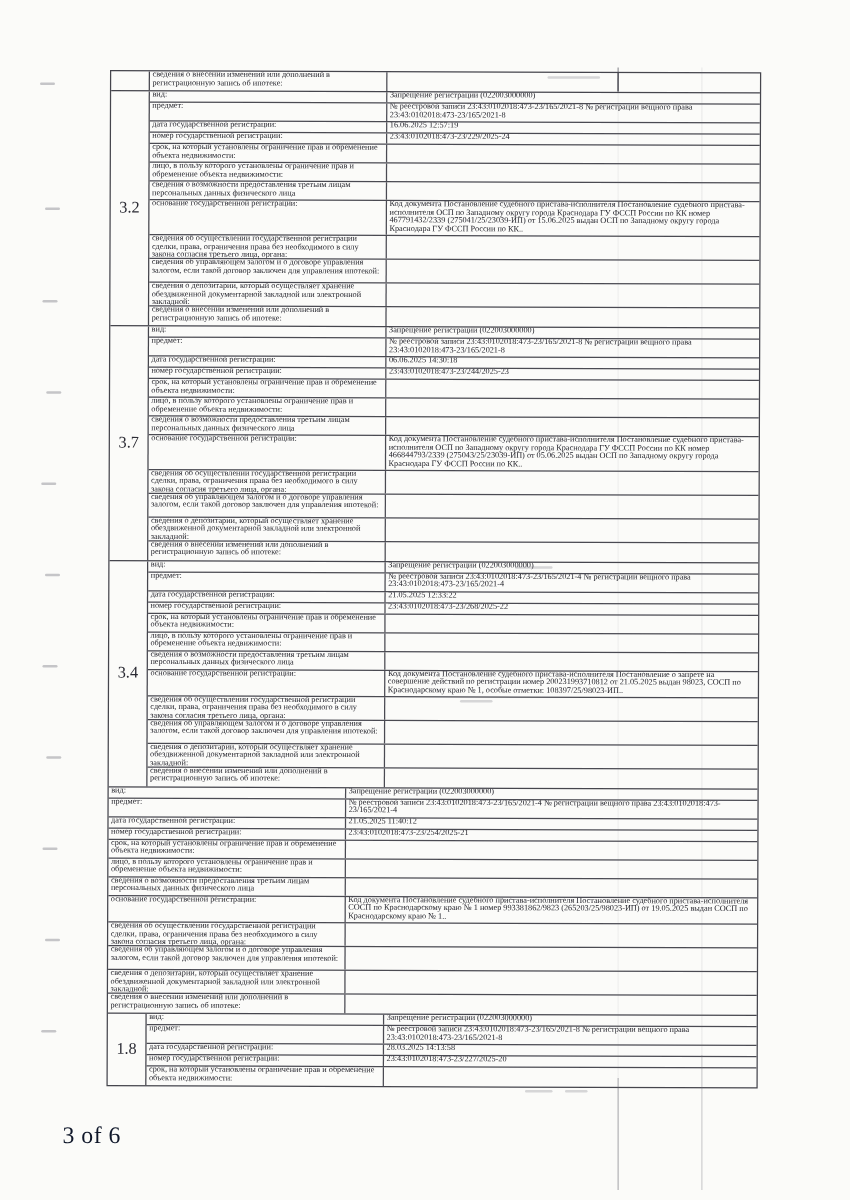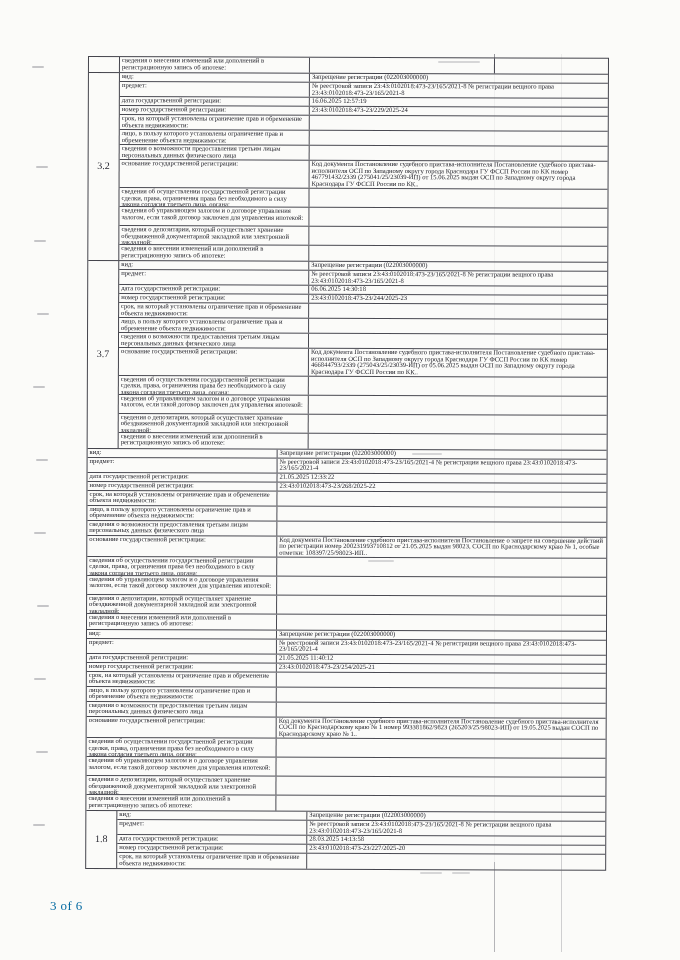--- a/index.html
+++ b/index.html
@@ -13,37 +13,37 @@
     position:absolute;left:88px;top:56px;width:519px;
     border:1px solid #45454d;
     transform:rotate(0.2deg);transform-origin:top left;
     font-size:6.6px;line-height:6.7px;
   }
   .section{display:flex;border-bottom:1px solid #45454d;}
   .section:last-child{border-bottom:none;}
   .numcell{
     width:30px;flex:0 0 30px;border-right:1px solid #45454d;
     display:flex;align-items:center;justify-content:center;
-    font-size:10px;color:#2a2a33;
+    font-size:13px;color:#2a2a33;
   }
   .rows{flex:1;display:flex;flex-direction:column;min-width:0;}
   .row{display:flex;border-bottom:1px solid #4a4a52;box-sizing:border-box;}
   .rows .row:last-child{border-bottom:none;}
   .h1{height:9px;}
   .h2{height:15px;}
   .h3{height:19px;}
   .osn{min-height:20px;}
   .cell{padding:0 2px;overflow:hidden;box-sizing:border-box;}
   .label{width:190px;flex:0 0 190px;border-right:1px solid #4a4a52;}
   .value{flex:1;min-width:0;}
   .vsplit1{flex:0 0 185px;border-right:1px solid #4a4a52;}
   .vsplit2{flex:1;}
   .footer{
     position:absolute;left:50px;top:898px;
-    font-size:13px;letter-spacing:.4px;color:#0369a1;
+    font-size:19px;letter-spacing:.4px;color:#0f172a;
   }
   
   .fold-a{
     position:absolute;left:494px;top:54px;width:1px;height:898px;
     background:linear-gradient(to bottom,
       rgba(70,70,80,.55) 0 19px,
       rgba(90,90,100,.07) 19px 90%,
       rgba(95,95,105,.45) 90% 100%);
   }
   .fold-b{
@@ -177,20 +177,21 @@
             <div class="cell label">сведения о депозитарии, который осуществляет хранение обездвиженной документарной закладной или электронной закладной:</div>
             <div class="cell value"></div>
           </div>
           <div class="row h2">
             <div class="cell label">сведения о внесении изменений или дополнений в регистрационную запись об ипотеке:</div>
             <div class="cell value"></div>
           </div>
         </div>
       </div>
       <div class="section">
+        <div class="numcell">3.4</div>
         <div class="rows">
           <div class="row h1">
             <div class="cell label">вид:</div>
             <div class="cell value">Запрещение регистрации (022003000000)</div>
           </div>
           <div class="row h2">
             <div class="cell label">предмет:</div>
             <div class="cell value">№ реестровой записи 23:43:0102018:473-23/165/2021-4 № регистрации вещного права 23:43:0102018:473-23/165/2021-4</div>
           </div>
           <div class="row h1">

